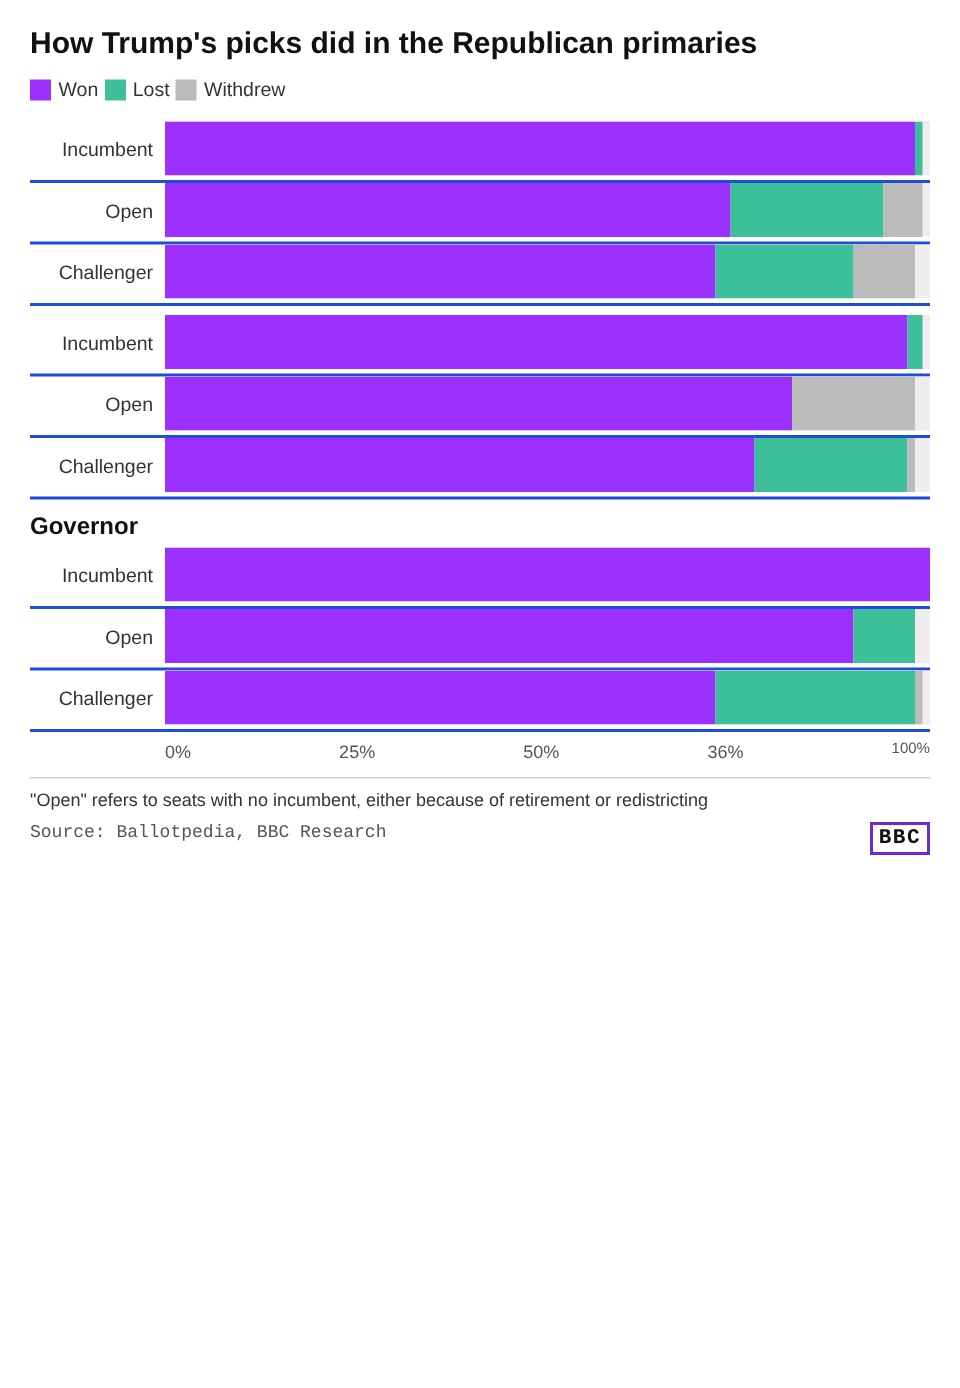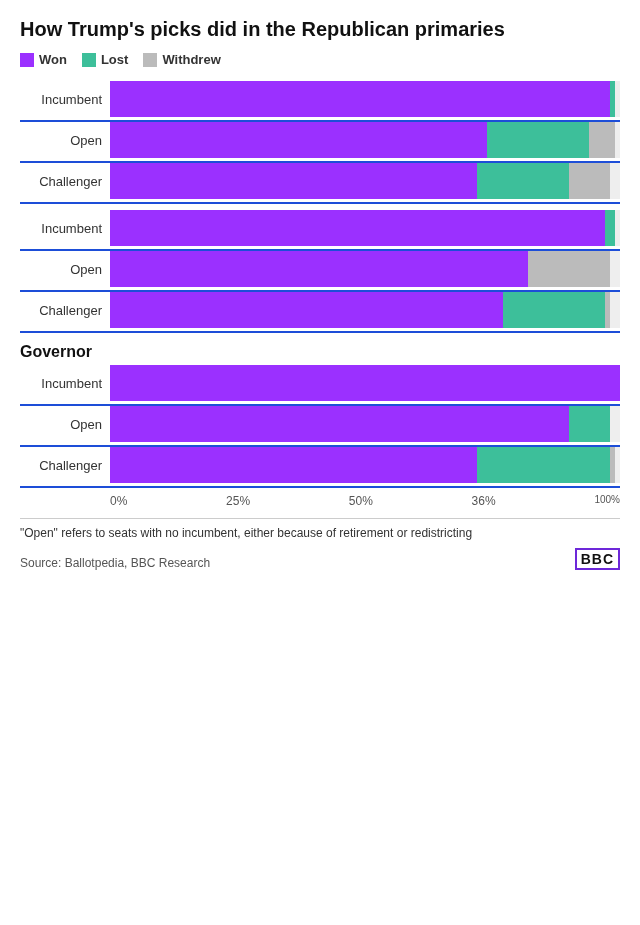--- a/index.html
+++ b/index.html
@@ -12,23 +12,22 @@
     .chart-title {
       font-size: 20px;
       font-weight: bold;
       line-height: 1.3;
       margin-bottom: 10px;
       color: #111;
     }
     .legend {
       display: flex;
       align-items: flex-end;
-      gap: 15px;
+      gap: 4px;
       margin-bottom: 14px;
-      font-weight: bold;
     }
     .legend-item {
       display: flex;
       align-items: center;
       gap: 5px;
       font-size: 13px;
       color: #333;
     }
     .legend-swatch {
       width: 14px;
@@ -80,24 +79,25 @@
       font-size: 12px;
       color: #333;
       margin-top: 10px;
       border-top: 1px solid #ccc;
       padding-top: 6px;
       line-height: 1.4;
     }
     .source-line {
       display: flex;
       justify-content: space-between;
-      align-items: flex-end;
+      align-items: flex-start;
       margin-top: 6px;
       font-size: 12px;
       color: #555;
+      font-family: Liberation Mono, monospace;
     }
     .bbc-logo {
       font-weight: bold;
       font-size: 14px;
       color: #111;
       border: 2px solid #6d28d9;
       padding: 1px 4px;
       letter-spacing: 1px;
     }
     .section-group {

